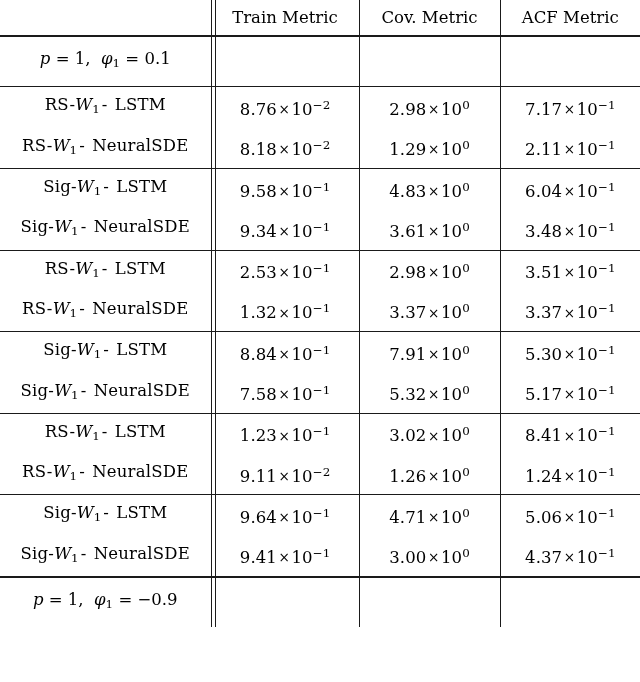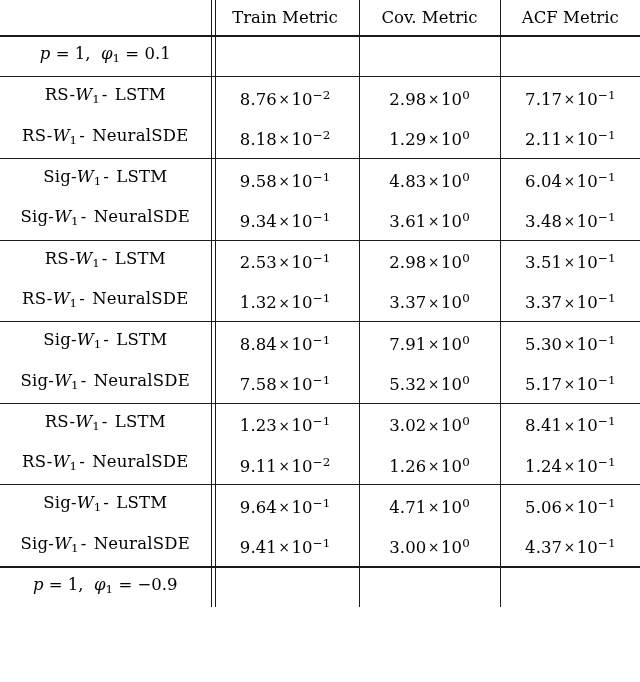--- a/index.html
+++ b/index.html
@@ -73,21 +73,21 @@
     border-top: 1px solid #1a1a1a;
   }
   tr.rule-top > td {
     border-top: none;
   }
 
   
   tr.group > td.label {
     font-style: normal;
     height: 36px;
-    line-height: 36px;
+    line-height: 45px;
   }
 
   .mathvar {
     font-style: italic;
     font-family: "DejaVu Serif", "Liberation Serif", serif;
   }
   .sub {
     font-size: 0.72em;
     vertical-align: -0.28em;
     font-style: normal;

